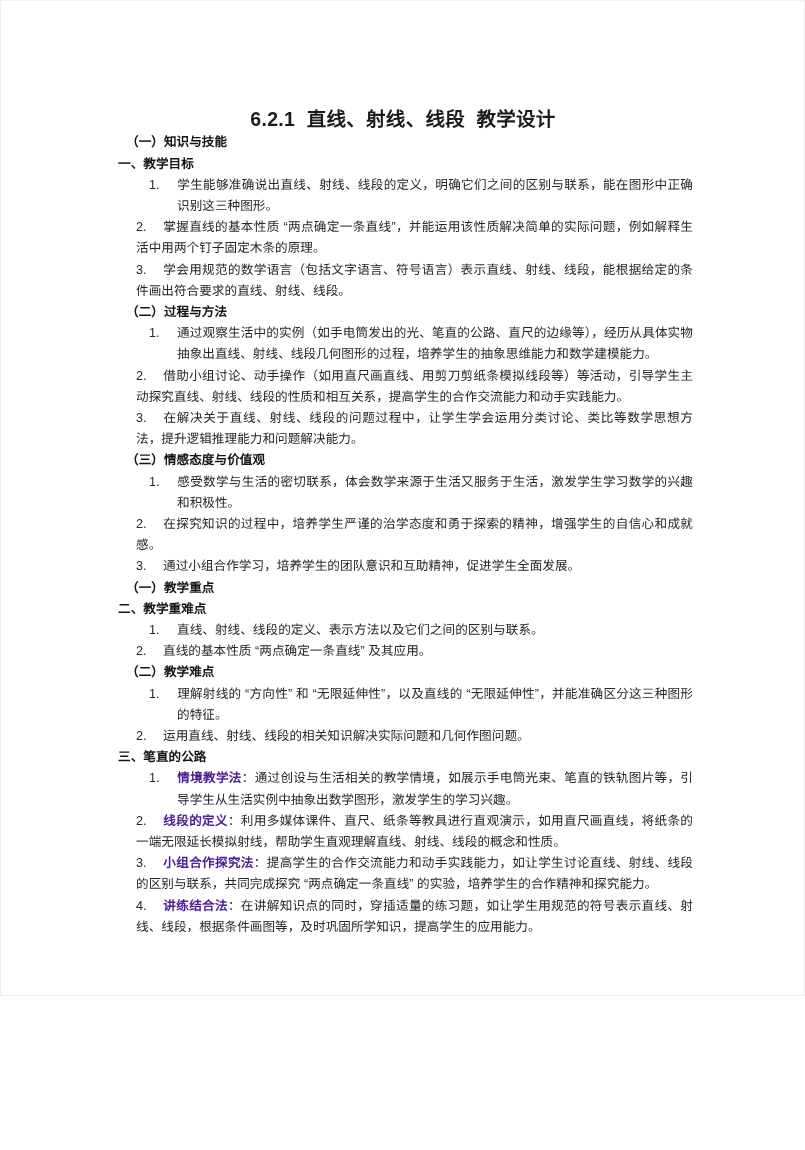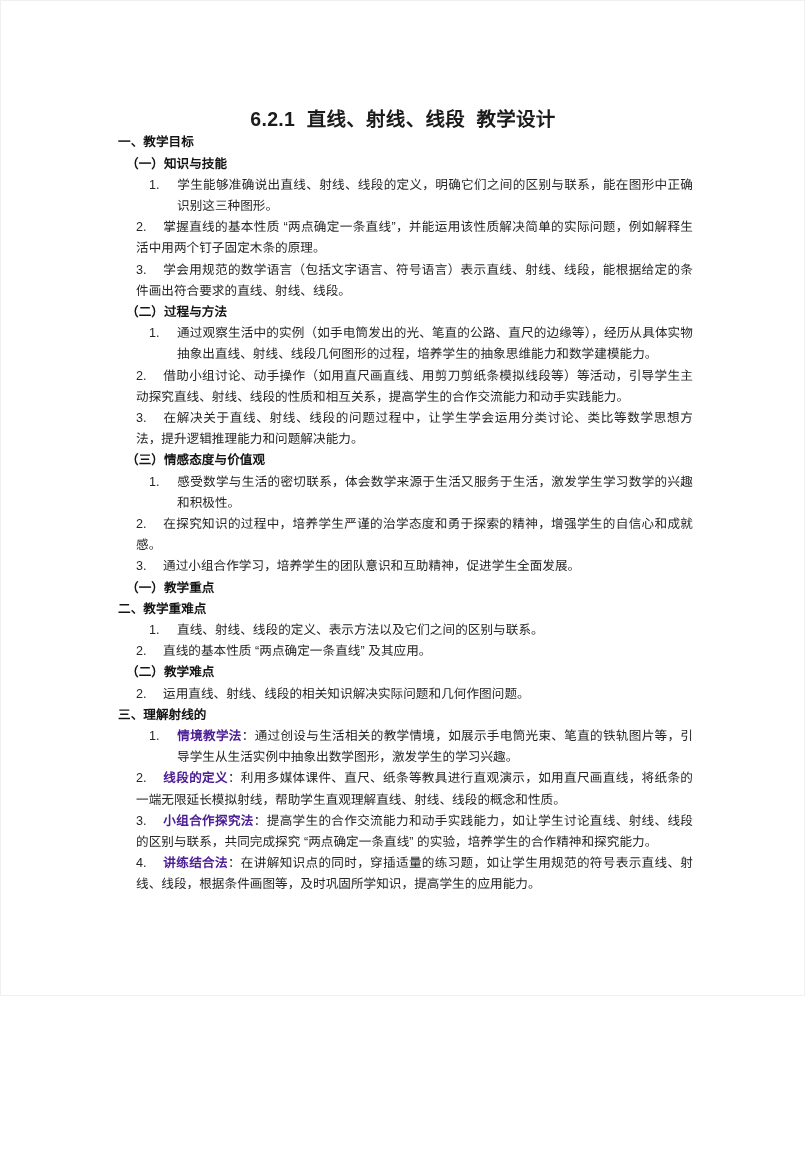--- a/index.html
+++ b/index.html
@@ -105,40 +105,41 @@
 </style>
 </head>
 <body>
 
 <div class="page">
   <div class="page-inner">
 
     <h1 class="doc-title">6.2.1  直线、射线、线段  教学设计</h1>
 
     <div id="body-content">
+        <p class="blk h2">（一）知识与技能</p>
         <p class="blk h1">一、教学目标</p>
-        <p class="blk h2">（一）知识与技能</p>
         <p class="blk li-deep"><span class="num">1.</span><span class="cont">学生能够准确说出直线、射线、线段的定义，明确它们之间的区别与联系，能在图形中正确识别这三种图形。</span></p>
         <p class="blk li-flat"><span class="num">2.</span><span class="cont">掌握直线的基本性质 “两点确定一条直线”，并能运用该性质解决简单的实际问题，例如解释生活中用两个钉子固定木条的原理。</span></p>
         <p class="blk li-flat"><span class="num">3.</span><span class="cont">学会用规范的数学语言（包括文字语言、符号语言）表示直线、射线、线段，能根据给定的条件画出符合要求的直线、射线、线段。</span></p>
         <p class="blk h2">（二）过程与方法</p>
         <p class="blk li-deep"><span class="num">1.</span><span class="cont">通过观察生活中的实例（如手电筒发出的光、笔直的公路、直尺的边缘等），经历从具体实物抽象出直线、射线、线段几何图形的过程，培养学生的抽象思维能力和数学建模能力。</span></p>
         <p class="blk li-flat"><span class="num">2.</span><span class="cont">借助小组讨论、动手操作（如用直尺画直线、用剪刀剪纸条模拟线段等）等活动，引导学生主动探究直线、射线、线段的性质和相互关系，提高学生的合作交流能力和动手实践能力。</span></p>
         <p class="blk li-flat"><span class="num">3.</span><span class="cont">在解决关于直线、射线、线段的问题过程中，让学生学会运用分类讨论、类比等数学思想方法，提升逻辑推理能力和问题解决能力。</span></p>
         <p class="blk h2">（三）情感态度与价值观</p>
         <p class="blk li-deep"><span class="num">1.</span><span class="cont">感受数学与生活的密切联系，体会数学来源于生活又服务于生活，激发学生学习数学的兴趣和积极性。</span></p>
         <p class="blk li-flat"><span class="num">2.</span><span class="cont">在探究知识的过程中，培养学生严谨的治学态度和勇于探索的精神，增强学生的自信心和成就感。</span></p>
         <p class="blk li-flat"><span class="num">3.</span><span class="cont">通过小组合作学习，培养学生的团队意识和互助精神，促进学生全面发展。</span></p>
         <p class="blk h2">（一）教学重点</p>
         <p class="blk h1">二、教学重难点</p>
         <p class="blk li-deep"><span class="num">1.</span><span class="cont">直线、射线、线段的定义、表示方法以及它们之间的区别与联系。</span></p>
         <p class="blk li-flat"><span class="num">2.</span><span class="cont">直线的基本性质 “两点确定一条直线” 及其应用。</span></p>
         <p class="blk h2">（二）教学难点</p>
+        <p class="blk li-deep"><span class="num">1.</span><span class="cont">理解射线的 “方向性” 和 “无限延伸性”，以及直线的 “无限延伸性”，并能准确区分这三种图形的特征。</span></p>
         <p class="blk li-flat"><span class="num">2.</span><span class="cont">运用直线、射线、线段的相关知识解决实际问题和几何作图问题。</span></p>
-        <p class="blk h1">三、理解射线的</p>
+        <p class="blk h1">三、笔直的公路</p>
         <p class="blk li-deep"><span class="num">1.</span><b class="lead">情境教学法</b><span class="cont">：通过创设与生活相关的教学情境，如展示手电筒光束、笔直的铁轨图片等，引导学生从生活实例中抽象出数学图形，激发学生的学习兴趣。</span></p>
         <p class="blk li-flat"><span class="num">2.</span><b class="lead">线段的定义</b><span class="cont">：利用多媒体课件、直尺、纸条等教具进行直观演示，如用直尺画直线，将纸条的一端无限延长模拟射线，帮助学生直观理解直线、射线、线段的概念和性质。</span></p>
         <p class="blk li-flat"><span class="num">3.</span><b class="lead">小组合作探究法</b><span class="cont">：提高学生的合作交流能力和动手实践能力，如让学生讨论直线、射线、线段的区别与联系，共同完成探究 “两点确定一条直线” 的实验，培养学生的合作精神和探究能力。</span></p>
         <p class="blk li-flat"><span class="num">4.</span><b class="lead">讲练结合法</b><span class="cont">：在讲解知识点的同时，穿插适量的练习题，如让学生用规范的符号表示直线、射线、线段，根据条件画图等，及时巩固所学知识，提高学生的应用能力。</span></p>
       </div>
 
   </div>
 </div>
 
 </body></html>

